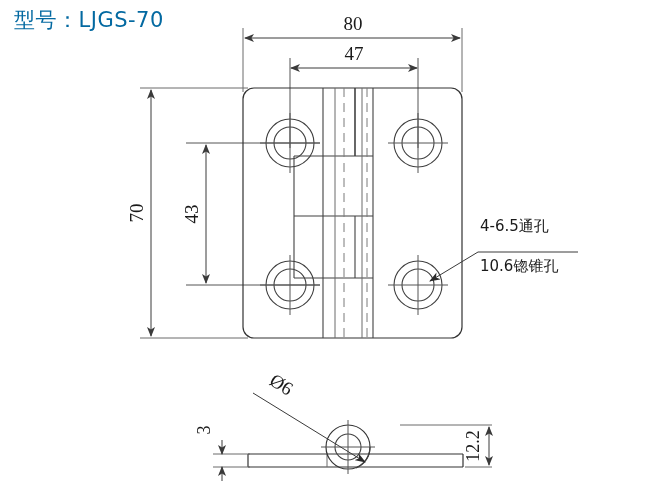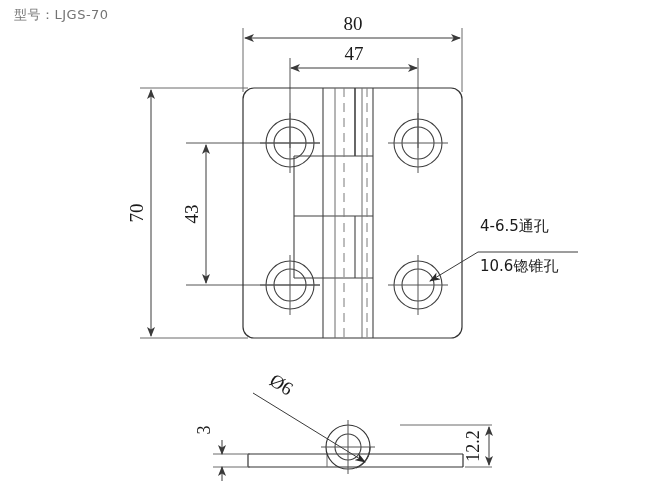--- a/index.html
+++ b/index.html
@@ -26,22 +26,22 @@
     top: 0;
     width: 667px;
     height: 485px;
     display: block;
   }
   .model-title {
     position: absolute;
     left: 14px;
     top: 6px;
     font-family: "DejaVu Sans", sans-serif;
-    font-size: 13px;
-    color: #737373;
+    font-size: 21px;
+    color: #0369a1;
     letter-spacing: 0.5px;
     white-space: nowrap;
   }
   .dim-text {
     font-family: "Liberation Serif", serif;
     font-size: 19px;
     fill: #1a1a1a;
   }
   .dim-text-small {
     font-family: "Liberation Serif", serif;

